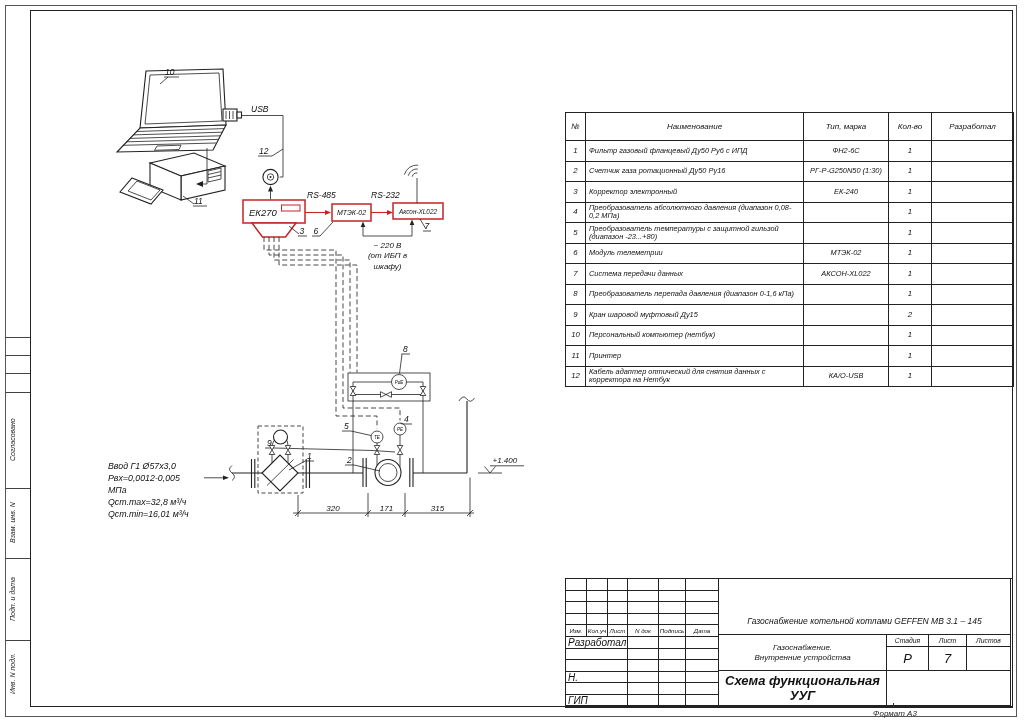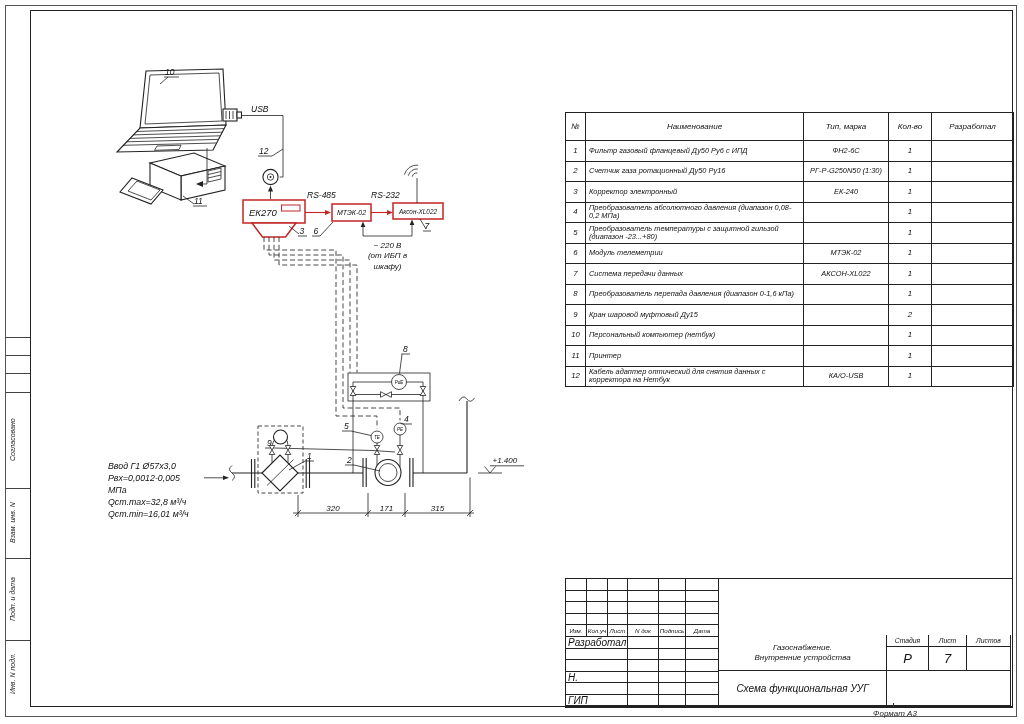--- a/index.html
+++ b/index.html
@@ -430,28 +430,31 @@
       <div class="cell" style="left: 120px; top: 92.5px; width: 33px; height: 11.5px;"></div>
       <div class="role" style="left: 0px; top: 104px; width: 62px; height: 11.5px;"></div>
       <div class="cell" style="left: 62px; top: 104px; width: 31px; height: 11.5px;"></div>
       <div class="cell" style="left: 93px; top: 104px; width: 27px; height: 11.5px;"></div>
       <div class="cell" style="left: 120px; top: 104px; width: 33px; height: 11.5px;"></div>
       <div class="role" style="left: 0px; top: 115.5px; width: 62px; height: 11.5px;">ГИП</div>
       <div class="cell" style="left: 62px; top: 115.5px; width: 31px; height: 11.5px;"></div>
       <div class="cell" style="left: 93px; top: 115.5px; width: 27px; height: 11.5px;"></div>
       <div class="cell" style="left: 120px; top: 115.5px; width: 33px; height: 11.5px;"></div>
     </div>
+  <div class="bigcell" style="left:153px;top:0;width:292px;height:56px;align-items:flex-end;padding-bottom:8px;font-size:8.5px;white-space:nowrap;">
+    <span>Газоснабжение котельной  котлами GEFFEN MB 3.1 – 145</span>
+  </div>
   <div class="bigcell" style="left:153px;top:56px;width:168px;height:36px;flex-direction:column;font-size:8px;line-height:1.25;">
     <span>Газоснабжение.</span>
     <span>Внутренние устройства</span>
   </div>
   <div class="bigcell hdr" style="left:321px;top:56px;width:42px;height:12px;font-size:6.8px;">Стадия</div>
   <div class="bigcell hdr" style="left:363px;top:56px;width:38px;height:12px;font-size:6.8px;">Лист</div>
   <div class="bigcell hdr" style="left:401px;top:56px;width:44px;height:12px;font-size:6.8px;">Листов</div>
   <div class="bigcell" style="left:321px;top:68px;width:42px;height:24px;font-size:13px;">Р</div>
   <div class="bigcell" style="left:363px;top:68px;width:38px;height:24px;font-size:13px;">7</div>
   <div class="bigcell" style="left:401px;top:68px;width:44px;height:24px;font-size:13px;"></div>
-  <div class="bigcell" style="left:153px;top:92px;width:168px;height:35px;font-size:10px;">Схема функциональная УУГ</div>
+  <div class="bigcell" style="left:153px;top:92px;width:168px;height:35px;font-size:13px;font-weight:bold;">Схема функциональная УУГ</div>
   <div class="bigcell" style="left:321px;top:92px;width:124px;height:35px;"></div>
 </div>
 
 <div class="ftick"></div>
 <div class="format-note">Формат А3</div>
 
 </body></html>

